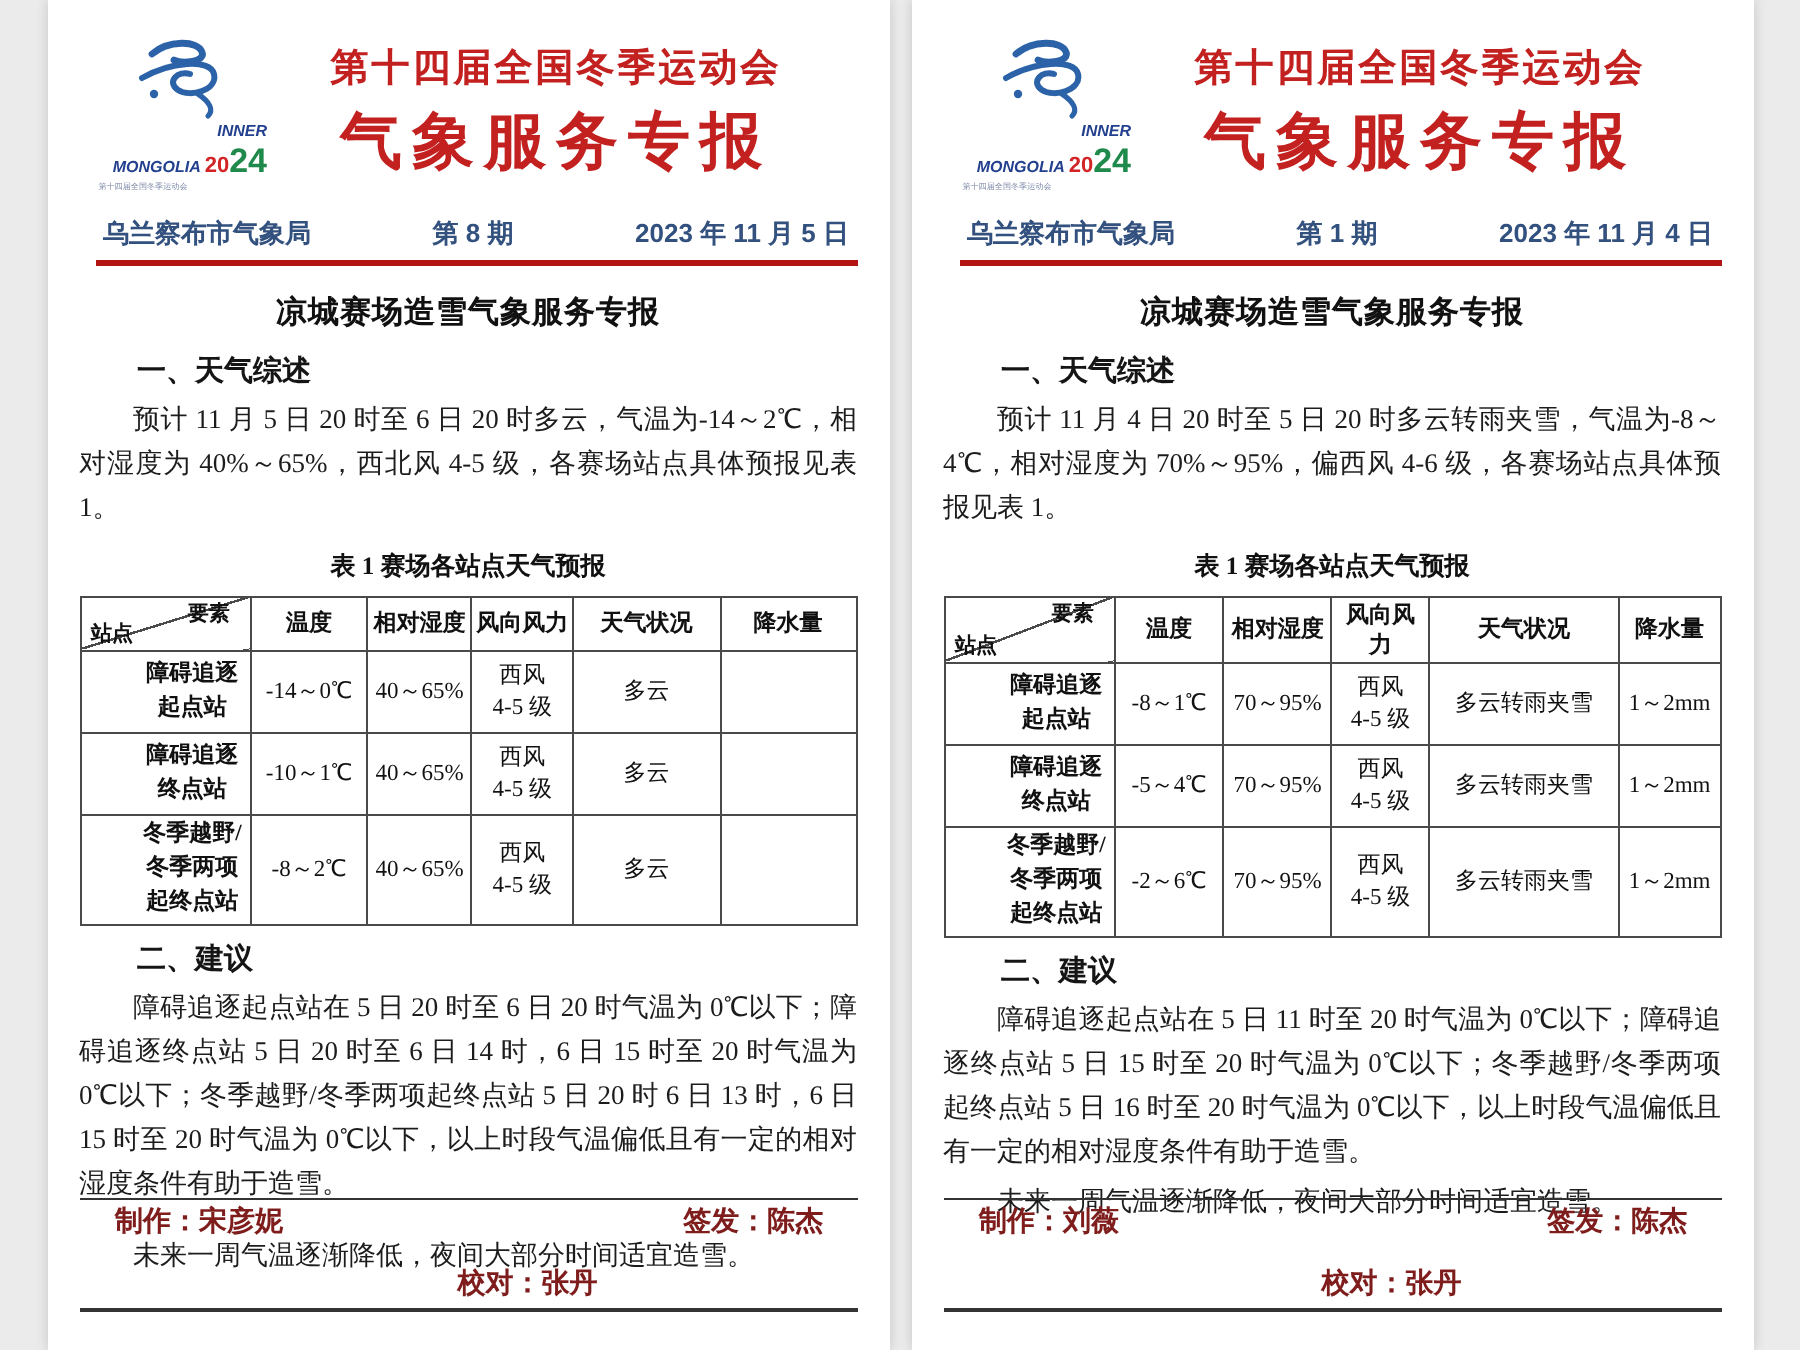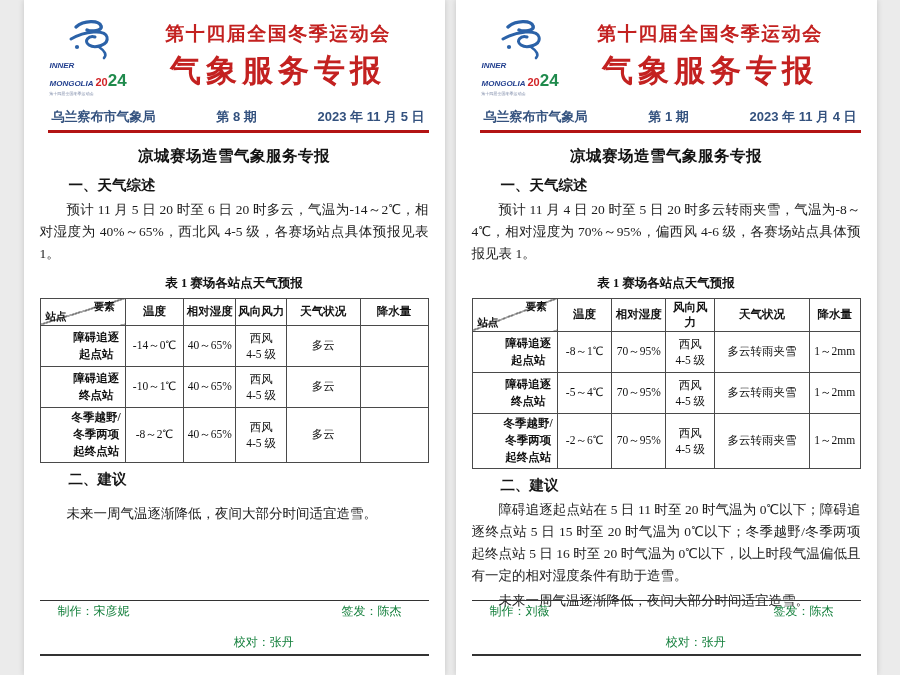--- a/index.html
+++ b/index.html
@@ -20,21 +20,21 @@
     padding:14px 16px 0 16px;
     position:relative;
   }
   
   .masthead { display:flex; align-items:center; margin-top:4px; }
   .logo { width:94px; flex:none; text-align:center; padding-left:2px; }
   .logo svg { display:block; margin:0 auto 1px auto; }
   .logo-words {
     font-family:"Liberation Sans", sans-serif;
     font-style:italic; font-weight:bold;
-    color:#23408f; font-size:8px; line-height:1.2; text-align:left; padding-left:8px;
+    color:#23408f; font-size:8px; line-height:1.2; text-align:right; padding-left:8px;
   }
   .logo-year-red { color:#d22427; font-size:11px; font-style:normal; }
   .logo-year-green { color:#1f8a4c; font-size:17px; font-style:normal; }
   .logo-subtext {
     font-family:"Liberation Sans", sans-serif;
     font-size:4.5px; color:#7d8aa8; text-align:left; padding-left:8px;
     transform:scale(.9); transform-origin:left top; white-space:nowrap;
   }
   .titles { flex:1; text-align:center; padding-right:6px; }
   .title-line1 {
@@ -91,21 +91,21 @@
       #4a4a4a calc(50% + .6px), transparent calc(50% + .6px));
   }
   .corner-top { position:absolute; top:1px; right:10px; font-size:10.5px; font-weight:bold; }
   .corner-bottom { position:absolute; bottom:1px; left:5px; font-size:10.5px; font-weight:bold; }
   
   .page-footer {
     position:absolute; left:16px; right:16px; bottom:19px;
     display:flex;
     border-top:1.5px solid #333; border-bottom:2.5px solid #333;
     padding:2px 4px 3px 4px;
-    font-size:12px; font-weight:normal; color:#15803d;
+    font-size:14px; font-weight:bold; color:#7f1d1d;
   }
   .f-maker { flex:1.2; text-align:left; padding-left:14px; }
   .f-proof { flex:1; text-align:center; padding-left:30px;margin-top:31px; }
   .f-issuer { flex:.8; text-align:left; padding-left:26px; }
 </style>
 </head>
 <body>
 
 <div class="canvas">
 
@@ -205,20 +205,21 @@
             <div>西风</div>
             <div>4-5 级</div>
           </td>
           <td>多云</td>
           <td></td>
         </tr>
       </tbody>
     </table>
 
     <h2 class="section-heading">二、建议</h2>
+    <p class="para">障碍追逐起点站在 5 日 20 时至 6 日 20 时气温为 0℃以下；障碍追逐终点站 5 日 20 时至 6 日 14 时，6 日 15 时至 20 时气温为 0℃以下；冬季越野/冬季两项起终点站 5 日 20 时 6 日 13 时，6 日 15 时至 20 时气温为 0℃以下，以上时段气温偏低且有一定的相对湿度条件有助于造雪。</p>
     <p class="para outlook-gap">未来一周气温逐渐降低，夜间大部分时间适宜造雪。</p>
 
     <footer class="page-footer">
       <span class="f-maker">制作：宋彦妮</span>
       <span class="f-proof">校对：张丹</span>
       <span class="f-issuer">签发：陈杰</span>
     </footer>
   </article>
 
   <article class="page">

